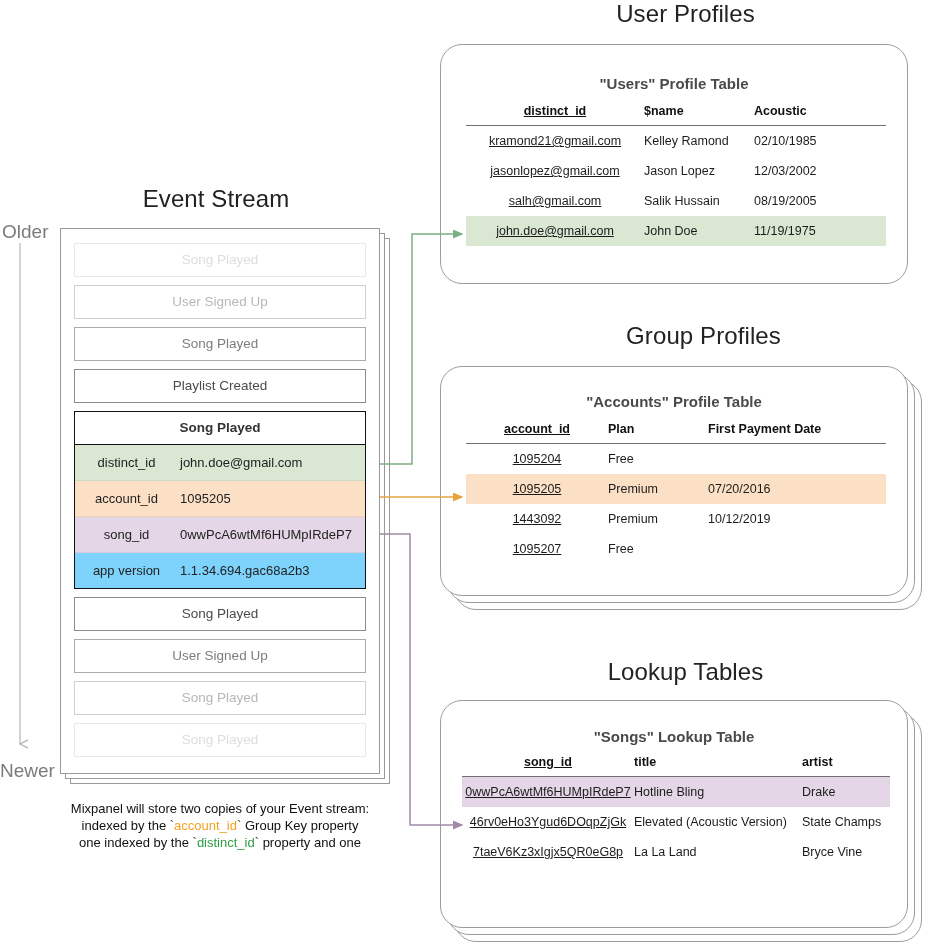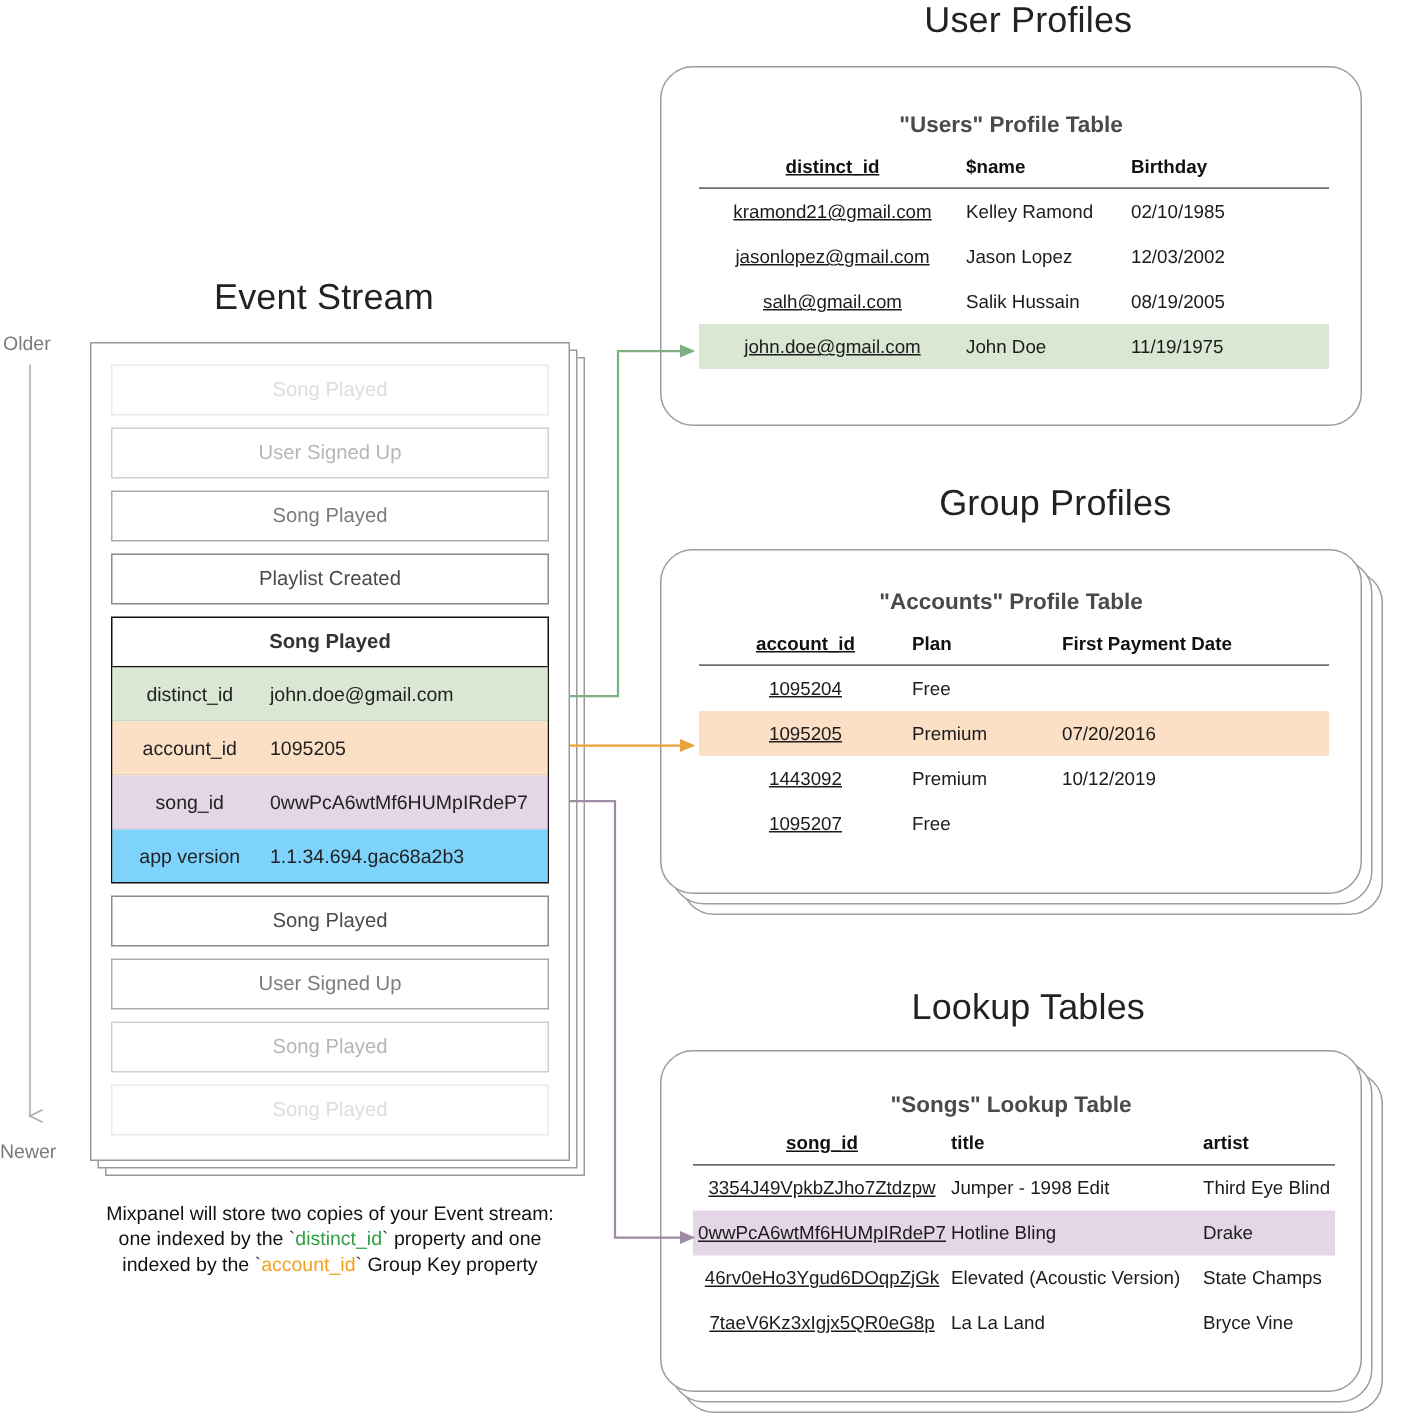--- a/index.html
+++ b/index.html
@@ -20,21 +20,21 @@
     font-weight:400;
     color:#222;
     text-align:center;
     letter-spacing:0.1px;
     white-space:nowrap;
   }
 
   
   .axis-label{
     position:absolute;
-    font-size:13px;
+    font-size:19px;
     color:#7b7b7b;
     white-space:nowrap;
   }
 
   
   .es-stack{position:absolute;}
   .es-card{
     position:absolute;
     background:#ffffff;
     border:1.5px solid #9a9a9a;
@@ -202,33 +202,33 @@
         <div class="ev-box ev-f3">User Signed Up</div>
         <div class="ev-box ev-f2">Song Played</div>
         <div class="ev-box ev-f1">Song Played</div>
 
       </div>
     </div>
   </div>
 
   <div class="caption" style="left:35px;top:800px;width:370px;">
     <div>Mixpanel will store two copies of your Event stream:</div>
+    <div><span>indexed by the </span><span class="tick">`</span><span class="code-orange">account_id</span><span class="tick">`</span><span> Group Key property</span></div>
     <div><span>one indexed by the </span><span class="tick">`</span><span class="code-green">distinct_id</span><span class="tick">`</span><span> property and one</span></div>
-    <div><span>indexed by the </span><span class="tick">`</span><span class="code-orange">account_id</span><span class="tick">`</span><span> Group Key property</span></div>
   </div>
 
   <div class="rcard-stack" style="left:440px;top:44px;width:480px;height:240px;">
     <div class="rcard" style="left:0;top:0;width:468px;height:240px;"></div>
     <div class="rcard-title" style="top:31px;width:468px;">"Users" Profile Table</div>
     <table class="dt" style="left:26px;top:60px;width:420px;">
       <thead>
         <tr>
           <th class="c0" style="width:178px;"><span>distinct_id</span></th>
           <th style="width:110px;">$name</th>
-          <th>Birthday</th>
+          <th>Acoustic</th>
         </tr>
       </thead>
       <tbody>
         <tr>
           <td class="c0"><span>kramond21@gmail.com</span></td>
           <td>Kelley Ramond</td>
           <td>02/10/1985</td>
         </tr>
         <tr>
           <td class="c0"><span>jasonlopez@gmail.com</span></td>
@@ -294,25 +294,20 @@
     <div class="rcard-title" style="top:28px;width:468px;">"Songs" Lookup Table</div>
     <table class="dt" style="left:22px;top:55px;width:428px;">
       <thead>
         <tr>
           <th class="c0" style="width:172px;"><span>song_id</span></th>
           <th style="width:168px;">title</th>
           <th>artist</th>
         </tr>
       </thead>
       <tbody>
-        <tr>
-          <td class="c0"><span>3354J49VpkbZJho7Ztdzpw</span></td>
-          <td>Jumper - 1998 Edit</td>
-          <td>Third Eye Blind</td>
-        </tr>
         <tr class="hl-purple">
           <td class="c0"><span>0wwPcA6wtMf6HUMpIRdeP7</span></td>
           <td>Hotline Bling</td>
           <td>Drake</td>
         </tr>
         <tr>
           <td class="c0"><span>46rv0eHo3Ygud6DOqpZjGk</span></td>
           <td>Elevated (Acoustic Version)</td>
           <td>State Champs</td>
         </tr>

